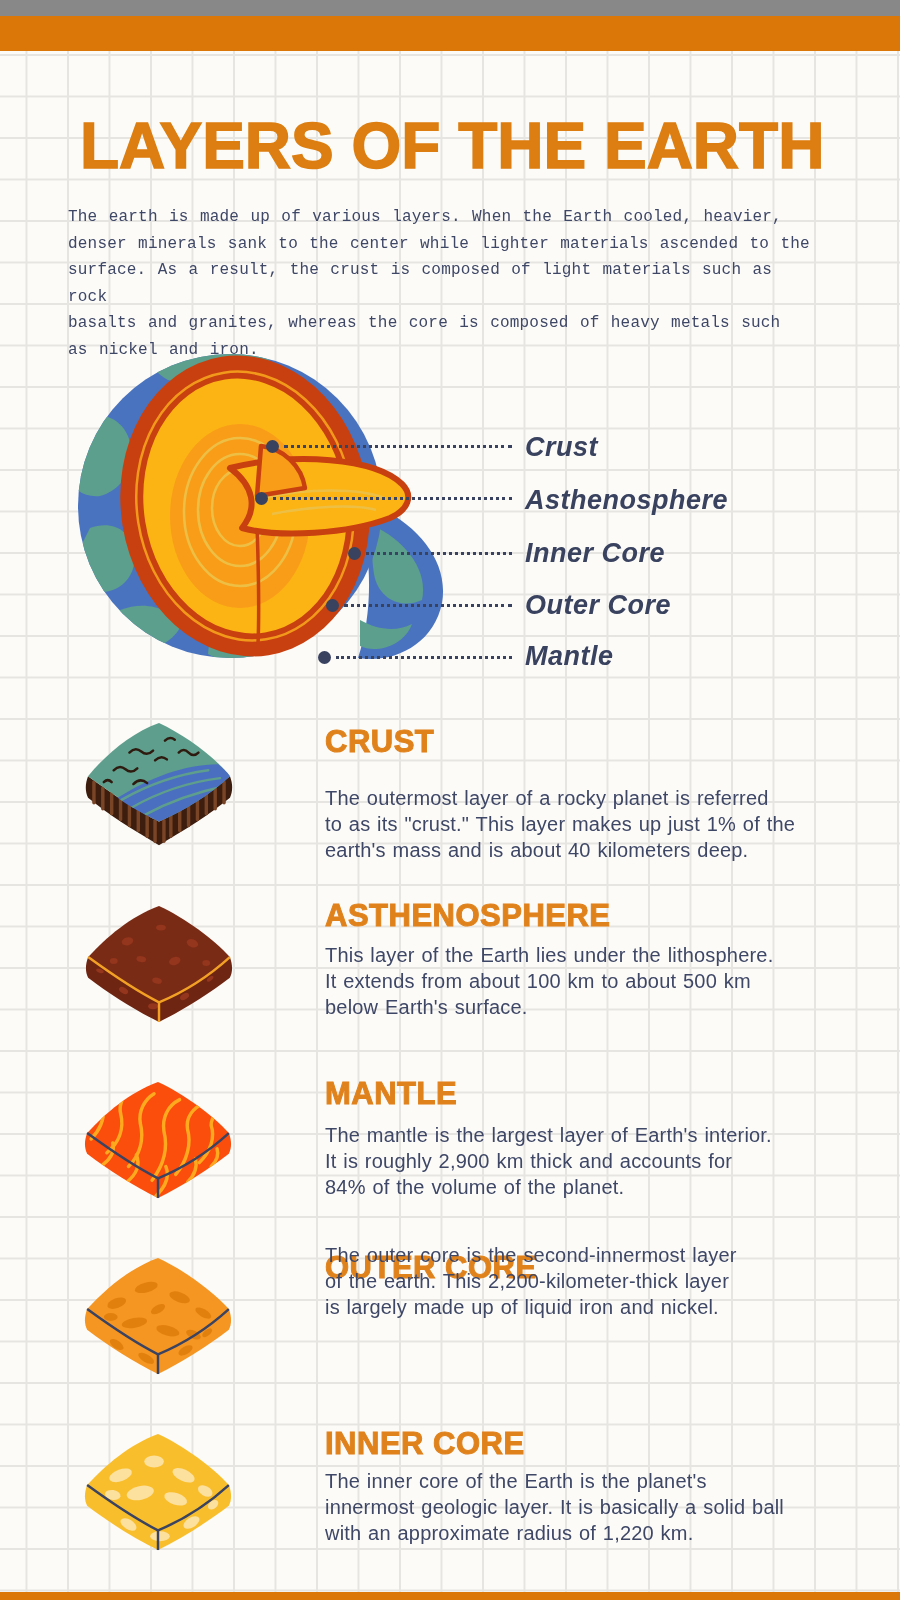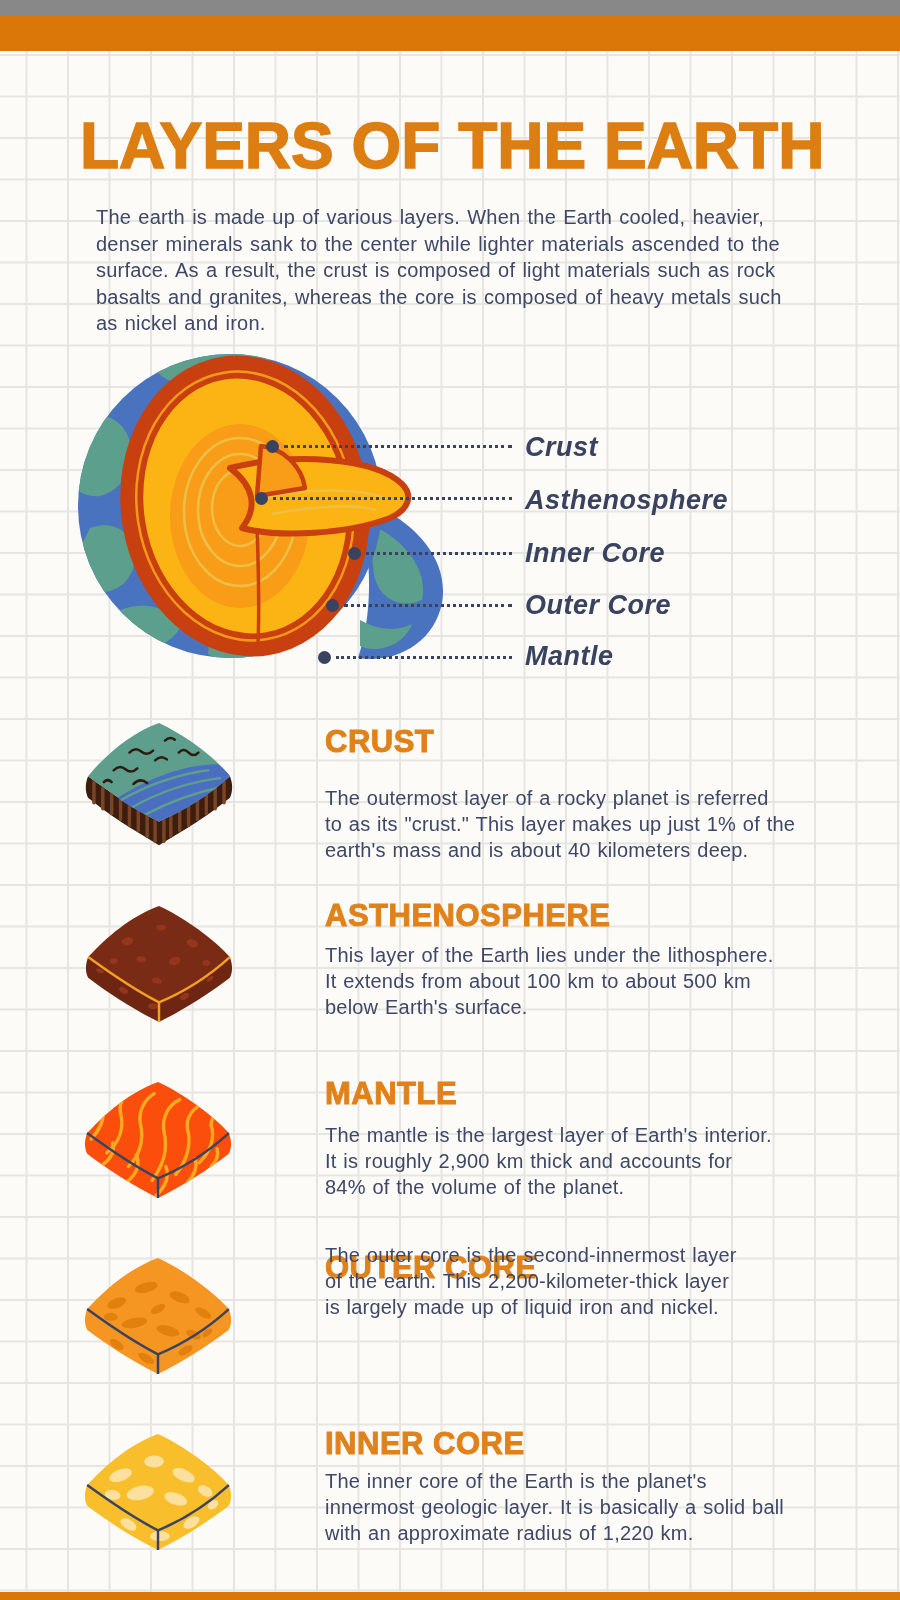--- a/index.html
+++ b/index.html
@@ -18,24 +18,25 @@
   .bar.bottom{top:1576px;height:24px;}
 
   .page-title{
     position:absolute;left:80px;top:98px;width:760px;
     font-size:64px;line-height:64px;font-weight:900;letter-spacing:0px;
     color:var(--color-title,#DC7E11);
     -webkit-text-stroke:1.5px var(--color-title,#DC7E11);
     white-space:nowrap;
   }
   .intro{
-    position:absolute;left:96px;top:188px;width:748px;
-    font-size:20px;line-height:26.5px;letter-spacing:0.2px;word-spacing:1.5px;
+    position:absolute;left:68px;top:188px;width:748px;
+    font-size:16px;line-height:26.5px;letter-spacing:0.2px;word-spacing:1.5px;
     color:var(--color-body-text,#3E4766);
     white-space:pre-line;
+    font-family:Liberation Mono, monospace;
   }
 
   .earth-wrap{position:absolute;left:60px;top:332px;width:400px;height:318px;}
 
   .leader{position:absolute;height:0;border-top:3px dotted var(--color-label-text,#39425E);}
   .leader-dot{position:absolute;width:13px;height:13px;border-radius:50%;
     background:var(--color-label-text,#39425E);}
   .diagram-label{
     position:absolute;left:525px;font-size:27px;line-height:34px;font-style:italic;
     font-weight:700;letter-spacing:0.5px;color:var(--color-label-text,#39425E);

